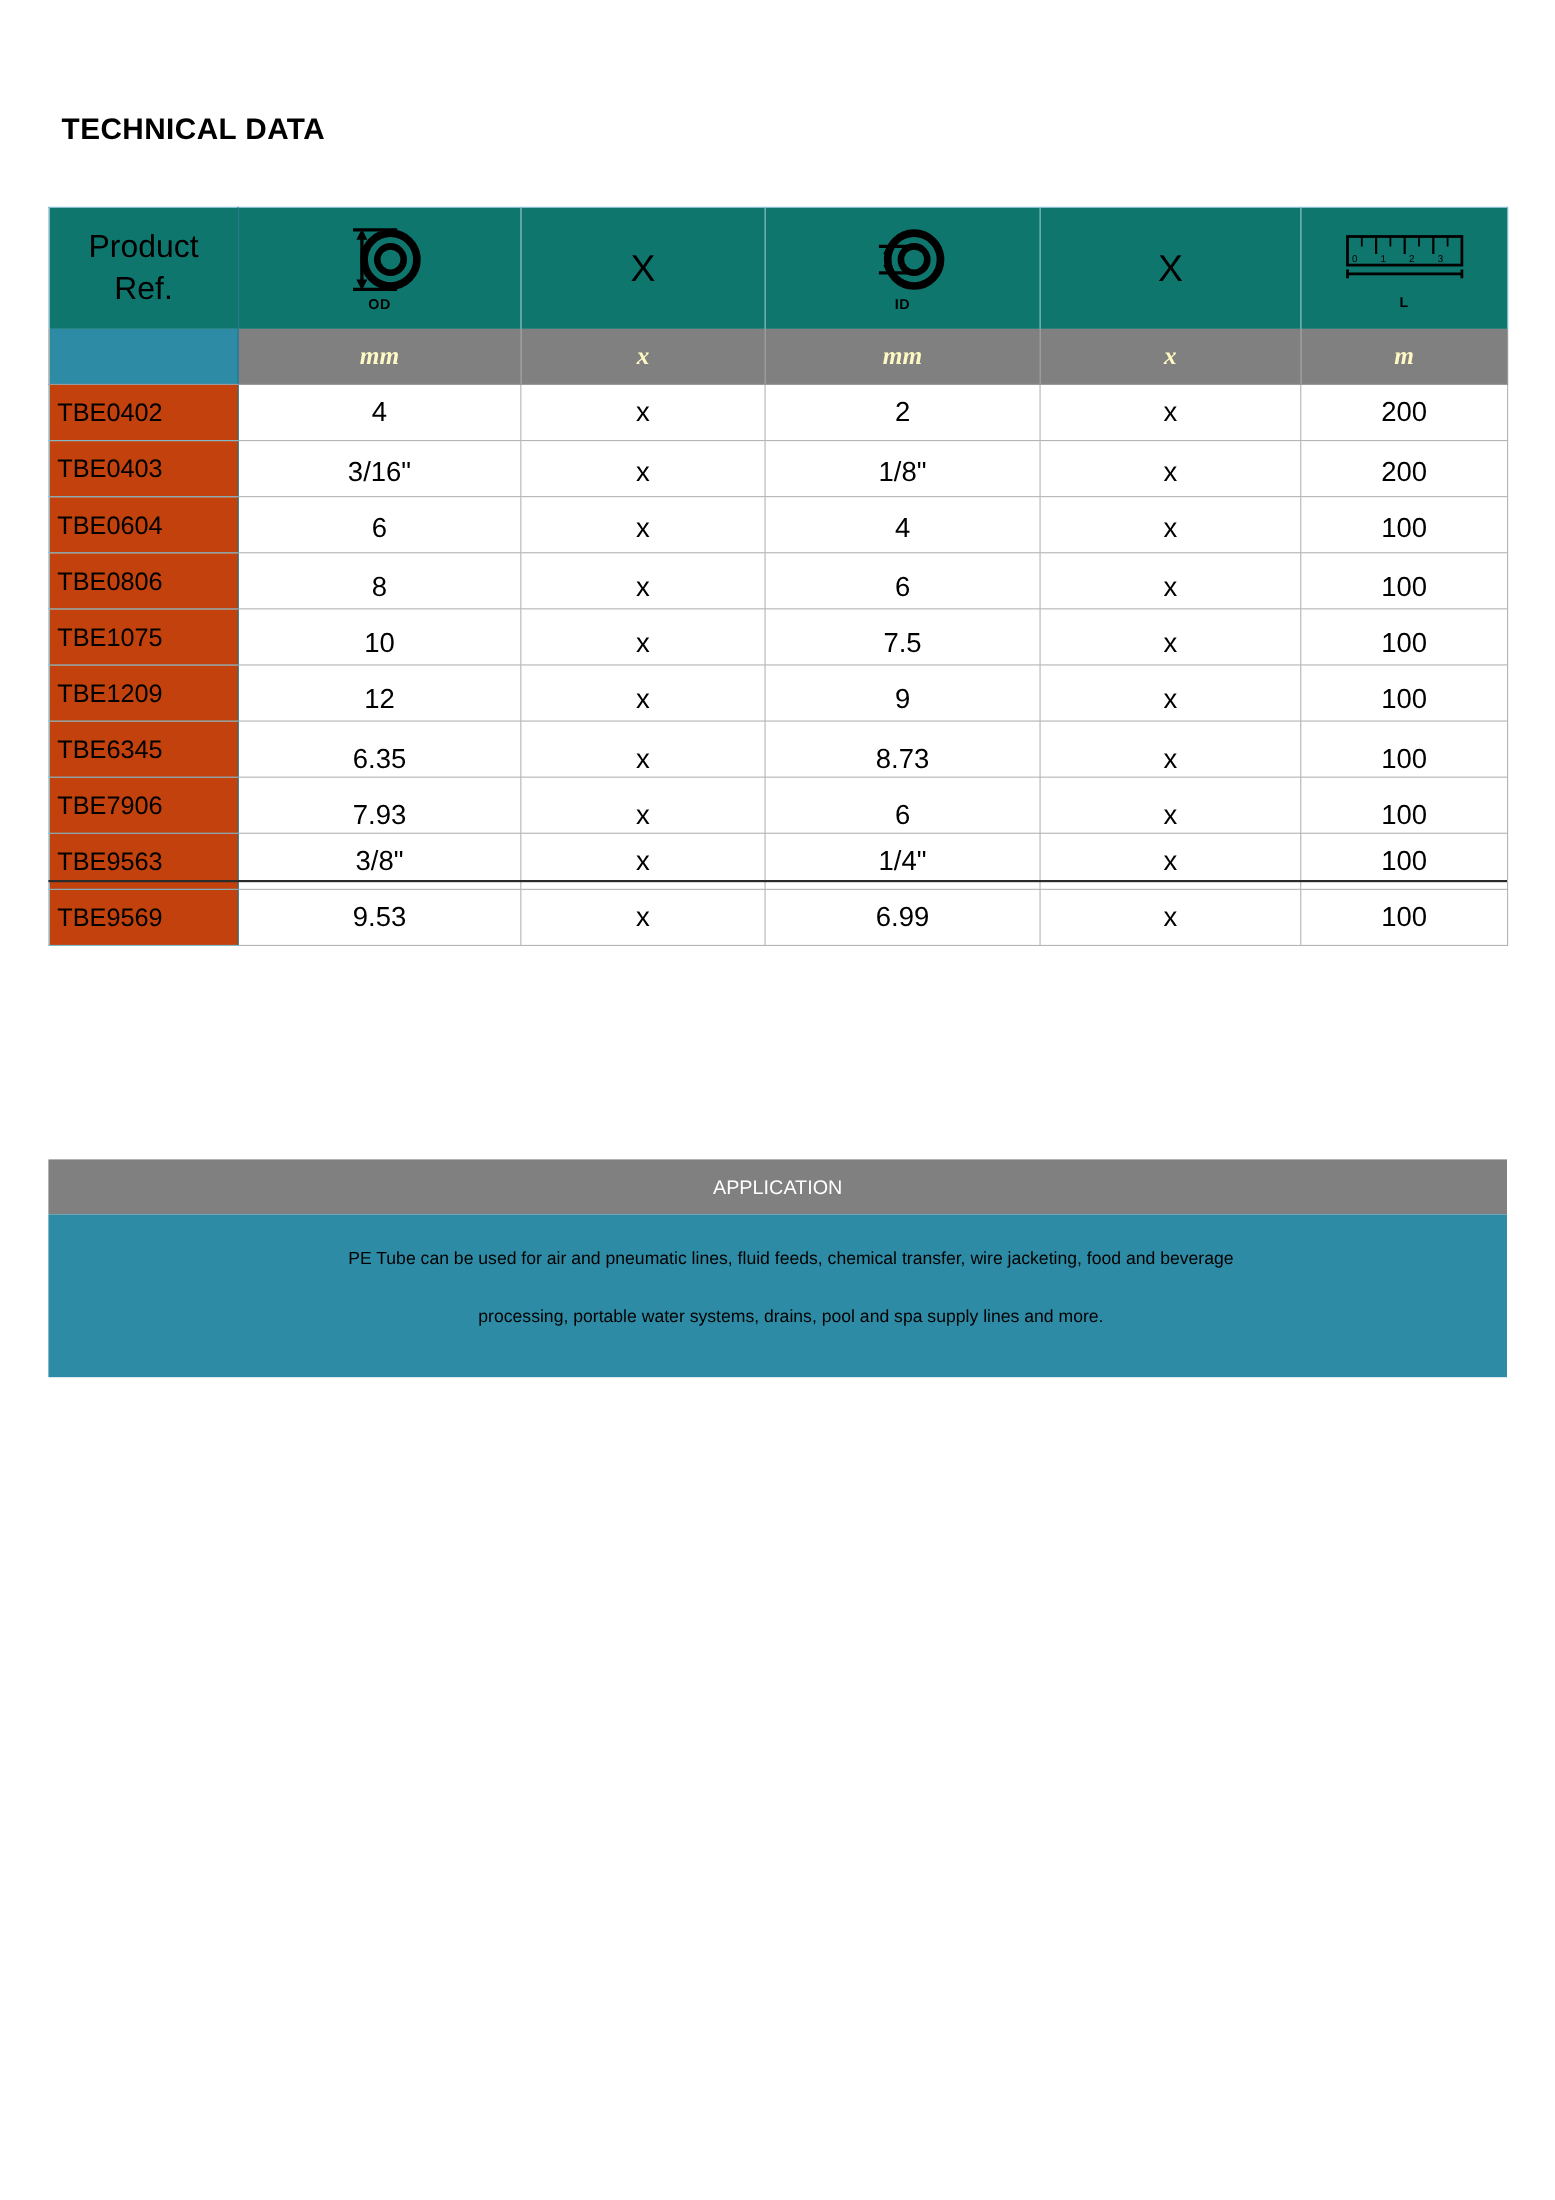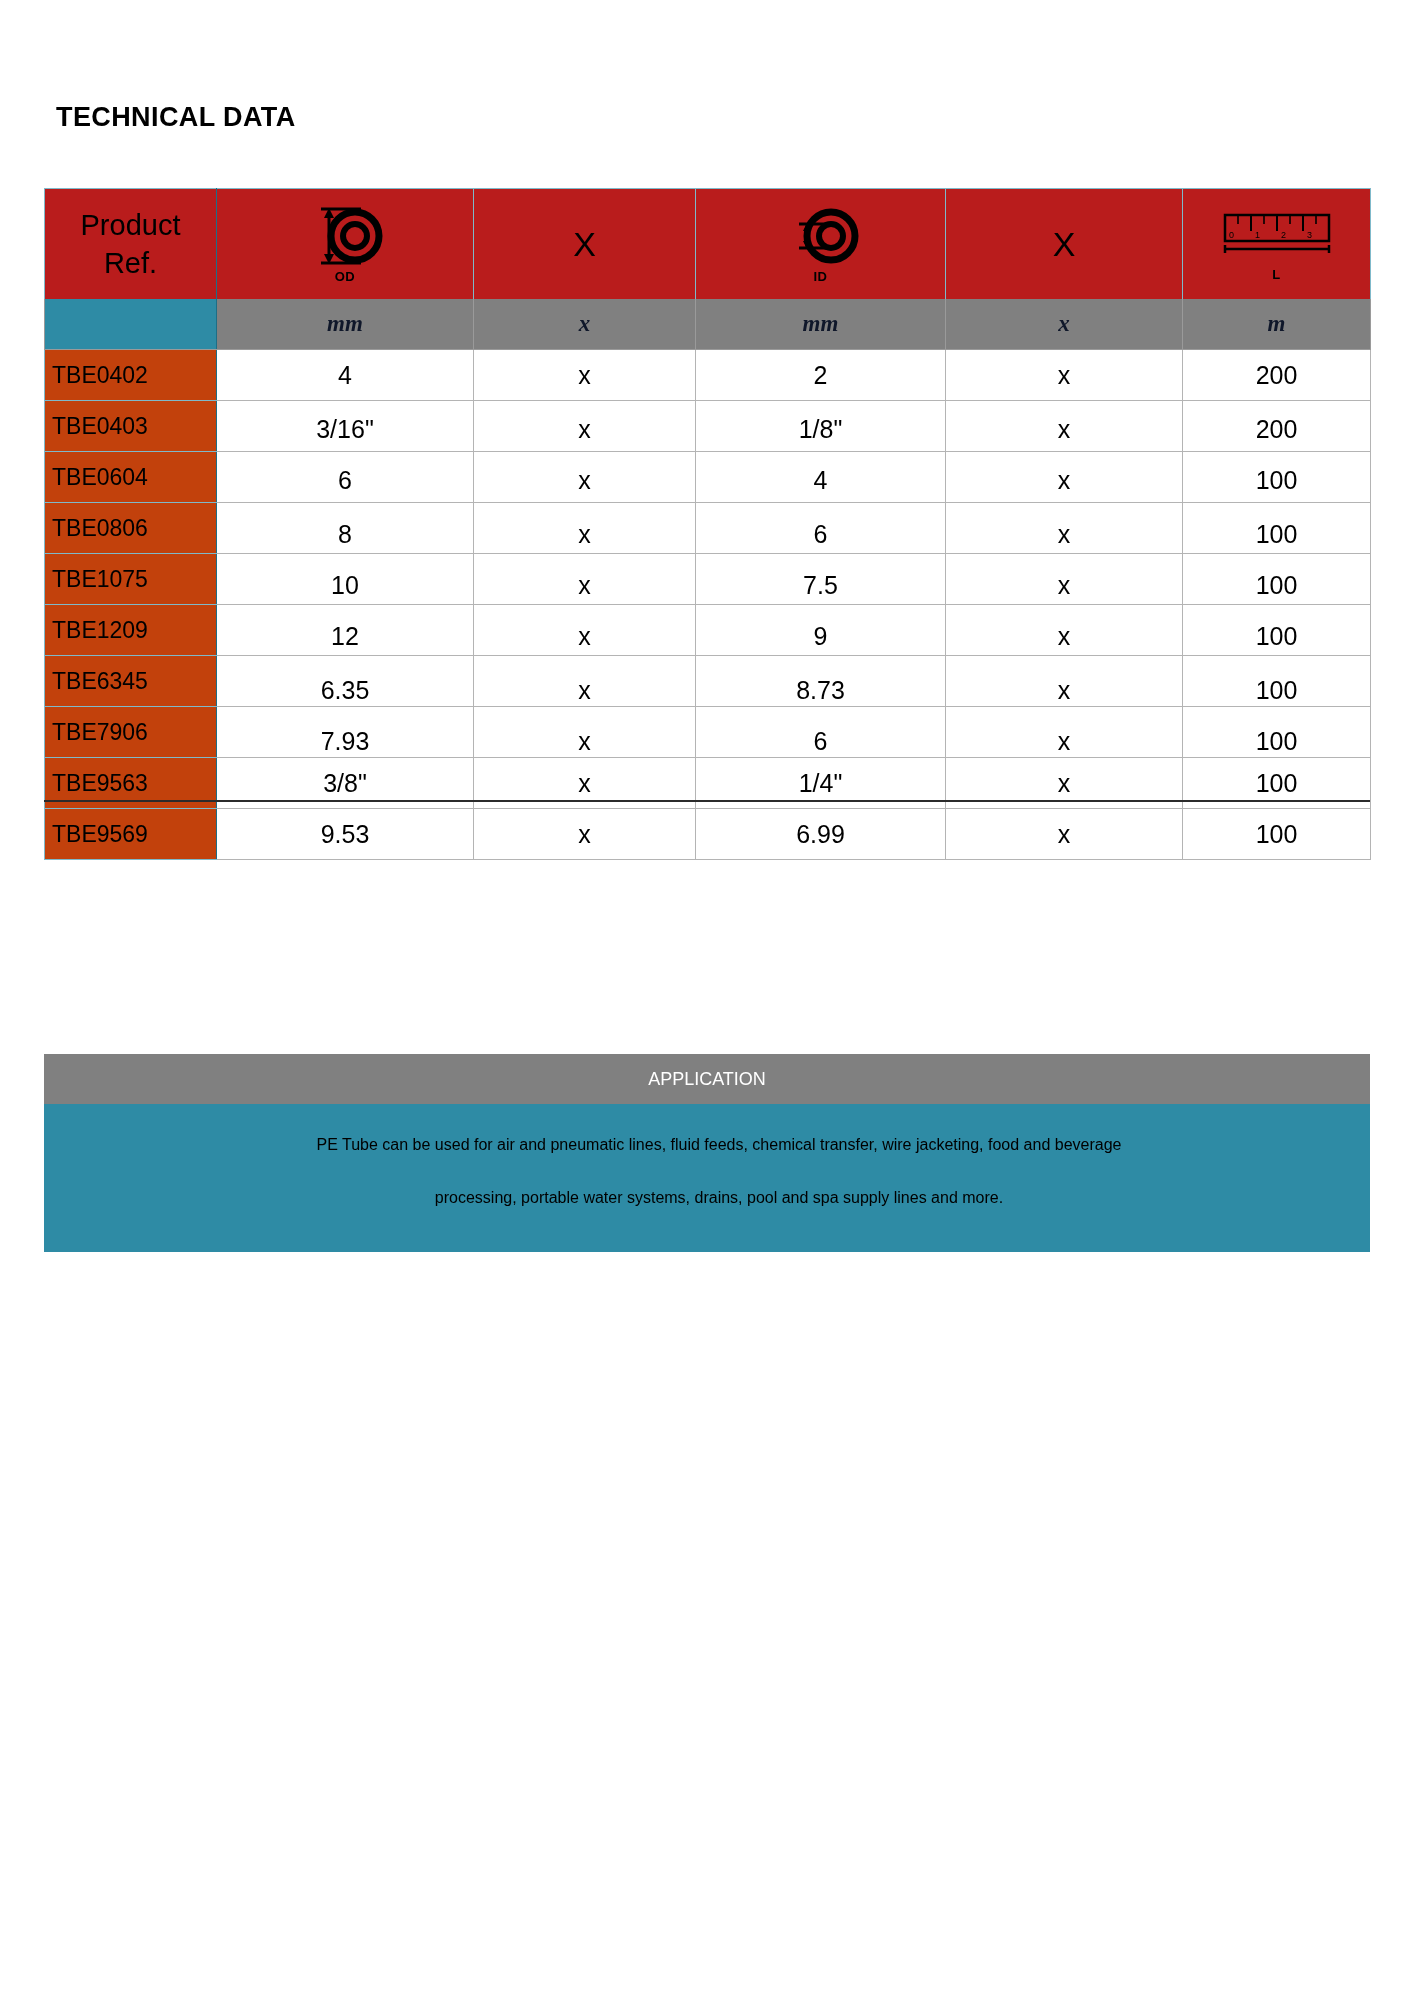--- a/index.html
+++ b/index.html
@@ -44,21 +44,21 @@
   .tech-table col.c-len   { width: 188px; }
 
   .tech-table td, .tech-table th {
     padding: 0;
     margin: 0;
     border: 1px solid #9a9a9a;
   }
 
   
   .hdr-icons td {
-    background: #b91c1c;
+    background: #0f766e;
     height: 110px;
     vertical-align: middle;
     text-align: center;
     border-color: #7fb9ca;
     border-bottom: none;
   }
   .hdr-icons td.ref-cell {
     border-right: 1px solid #1d6e86;
   }
 
@@ -94,21 +94,21 @@
   
   .hdr-units td {
     background: #808080;
     height: 50px;
     text-align: center;
     vertical-align: middle;
     font-family: "Liberation Serif", serif;
     font-style: italic;
     font-weight: bold;
     font-size: 23px;
-    color: #0f172a;
+    color: #fef9c3;
     border-color: #9a9a9a;
     border-top: none;
   }
   .hdr-units td.ref-cell {
     background: #2e8ba5;
     border-right: 1px solid #1d6e86;
   }
 
   
   .tech-table tbody td {

